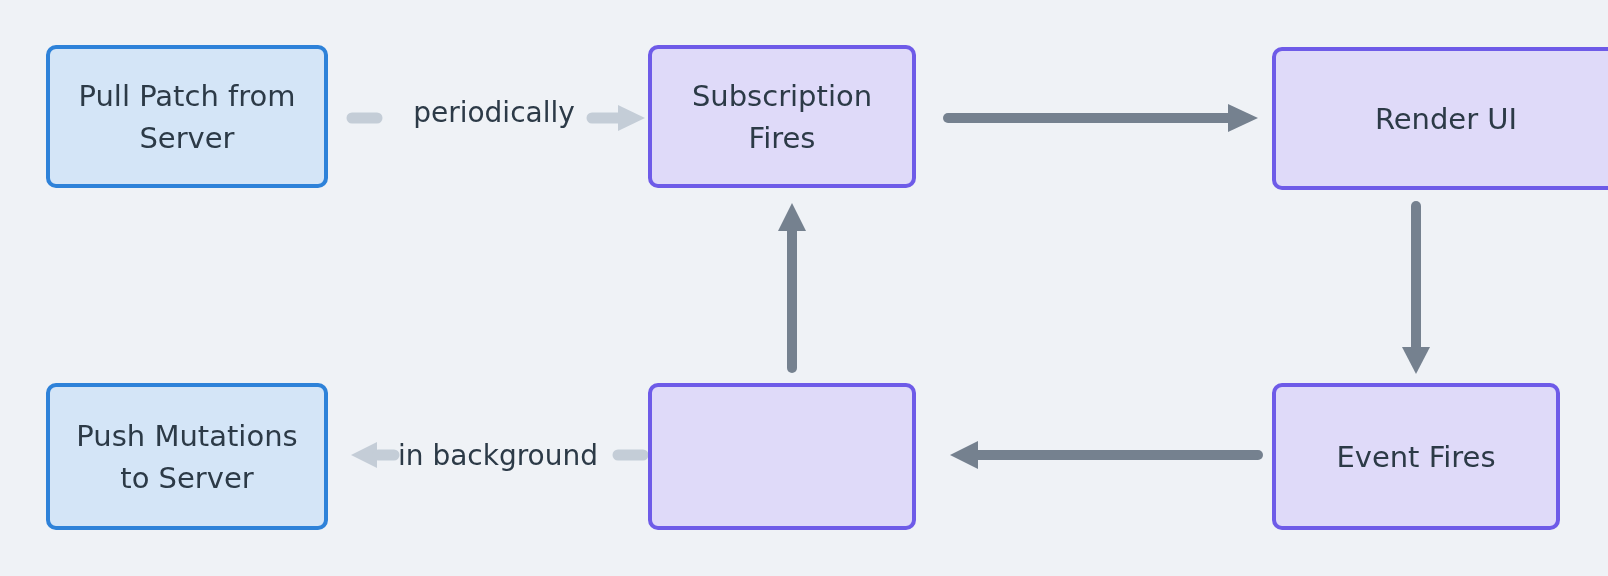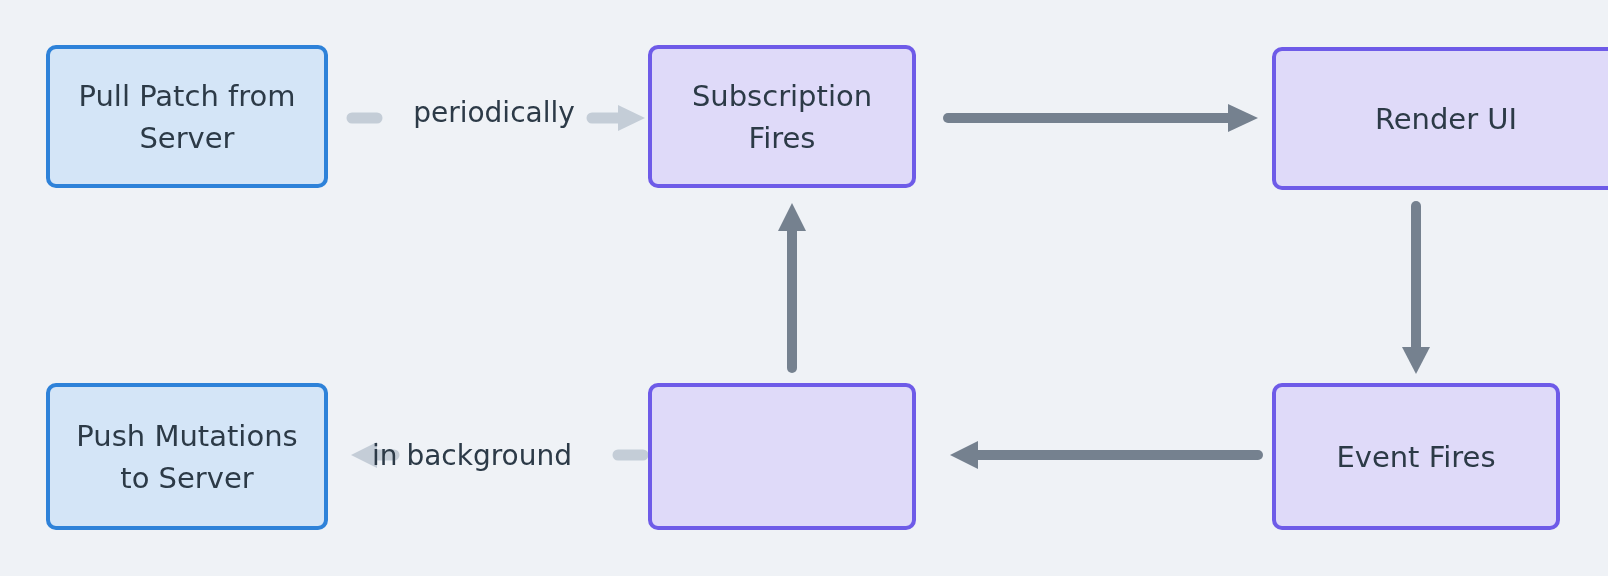--- a/index.html
+++ b/index.html
@@ -83,15 +83,15 @@
   </div>
 
   <div class="node purple" style="left:648px;top:383px;width:268px;height:147px">
   </div>
 
   <div class="node purple" style="left:1272px;top:383px;width:288px;height:147px">
     <span>Event Fires</span>
   </div>
 
   <div class="edge-label" style="left:494px;top:112px">periodically</div>
-  <div class="edge-label" style="left:472px;top:455px">in background</div>
+  <div class="edge-label" style="left:498px;top:455px">in background</div>
 
 </div>
 
 </body></html>

